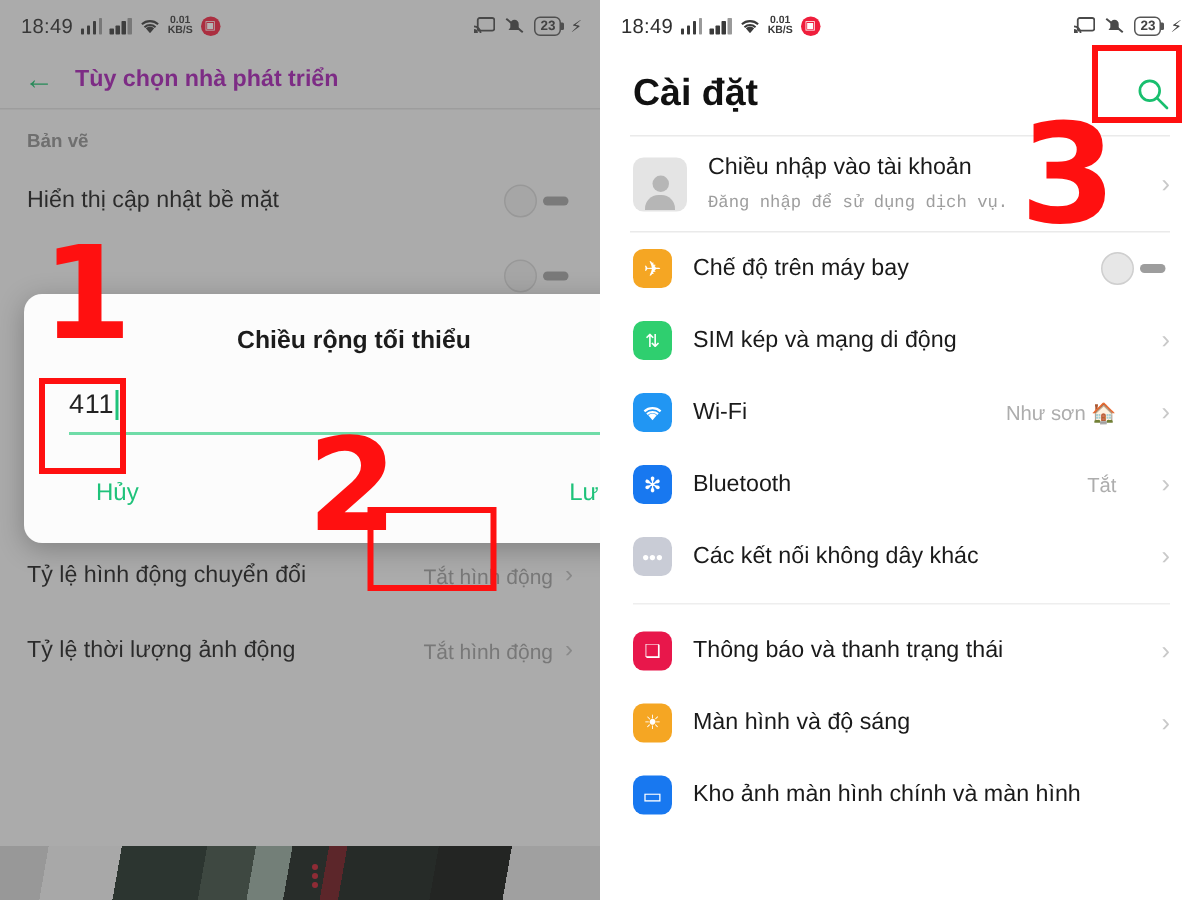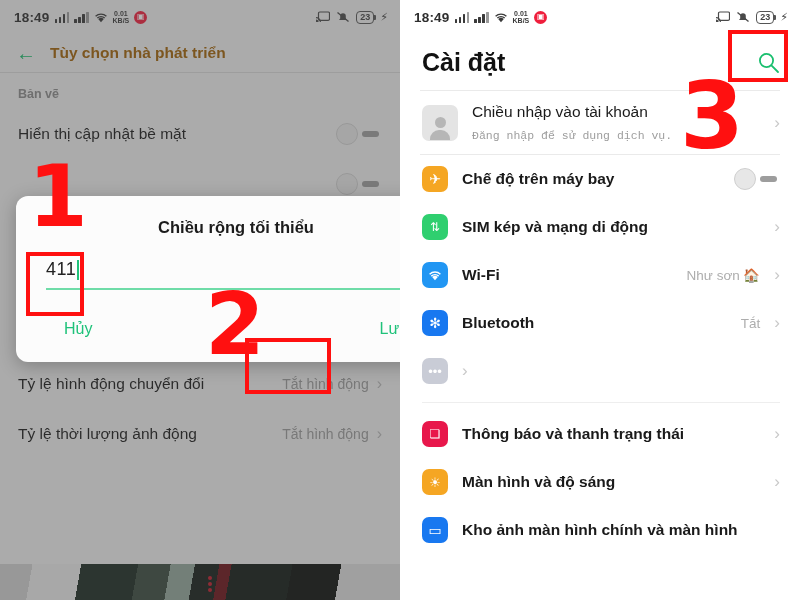--- a/index.html
+++ b/index.html
@@ -20,21 +20,21 @@
     position: absolute; inset: 0; background: rgba(70,70,70,0.40);
     z-index: 40; pointer-events: none;
   }
   .statusbar {
     height: 34px; display: flex; align-items: center;
     padding: 0 12px 0 14px; font-size: 13px; color: #3a3a3a;
     background: #efefef; position: relative; z-index: 5;
   }
   .sb-left { display: flex; align-items: center; gap: 5px; flex: 1; }
   .sb-right { display: flex; align-items: center; gap: 6px; }
-  .sb-time { font-size: 13.5px; font-weight: 700; letter-spacing: .2px; color: #2e2e2e; }
+  .sb-time { font-size: 13.5px; font-weight: 400; letter-spacing: .2px; color: #2e2e2e; }
   .bars { display: flex; align-items: flex-end; gap: 1.5px; height: 11px; }
   .bars i { display: block; width: 2.5px; background: #3a3a3a; border-radius: .5px; }
   .bars i:nth-child(1){height:4px} .bars i:nth-child(2){height:6px}
   .bars i:nth-child(3){height:8.5px} .bars i:nth-child(4){height:11px;background:#9a9a9a}
   .kbs { font-size: 7px; line-height: 7.5px; text-align: center; color:#3a3a3a; font-weight:700;}
   .redapp { width: 13px; height: 13px; border-radius: 50%; background: #ef1e3c;
     display:flex;align-items:center;justify-content:center;}
   .redapp span { color:#fff; font-size:8px; font-weight:700; line-height:1; }
   .battery {
     border: 1.3px solid #555; border-radius: 4px; padding: 0 3px;
@@ -43,21 +43,21 @@
   }
   .battery::after { content:''; position:absolute; right:-3px; top:3.5px;
     width:2px; height:5px; background:#555; border-radius:0 1px 1px 0; }
   .bolt { font-size: 11px; color: #444; }
 
   .appbar-l {
     height: 38px; display: flex; align-items: center; gap: 14px;
     padding: 0 16px; background: #efefef; position: relative; z-index: 5;
   }
   .back-arrow { color: #14b866; font-size: 20px; line-height: 1; }
-  .appbar-l-title { font-size: 15.5px; font-weight: 700; color: #a16207; }
+  .appbar-l-title { font-size: 15.5px; font-weight: 700; color: #a21caf; }
 
   .divider-l { height: 1px; background: #d8d8d8; }
 
   .section-head {
     padding: 14px 18px 8px; font-size: 12.5px; color: #8a8a8a; font-weight: 600;
   }
   .row-l {
     display: flex; align-items: center; justify-content: space-between;
     padding: 13px 18px; min-height: 50px;
   }
@@ -141,22 +141,22 @@
   .avatar .head { width:11px; height:11px; border-radius:50%; background:#b6b6b6; position:relative; }
   .avatar .head::after { content:''; position:absolute; left:-4.5px; top:13px; width:20px; height:10px;
     border-radius: 9px 9px 0 0; background:#b6b6b6; }
   .acct-texts { flex: 1; }
   .acct-title { font-size: 15.5px; color: #1a1a1a; }
   .acct-sub { font-size: 11.5px; color: #9e9e9e; margin-top: 8px; font-family: Liberation Mono, monospace; }
 
   .row-r { display: flex; align-items: center; padding: 11px 20px 11px 22px; gap: 14px; min-height: 48px; }
   .tile { width: 26px; height: 26px; border-radius: 7px; display:flex; align-items:center;
     justify-content:center; color:#fff; font-size: 14px; flex: 0 0 26px; }
-  .row-r-label { flex: 1; font-size: 15.5px; color: #1a1a1a; font-weight: bold; }
-  .row-r-value { font-size: 13.5px; color: #adadad; margin-right: 0; }
+  .row-r-label { flex: 1; font-size: 15.5px; color: #1a1a1a; }
+  .row-r-value { font-size: 13.5px; color: #adadad; margin-right: 16px; }
   .chev-r { color: #c9c9c9; font-size: 17px; }
   .group-div { height: 1px; background: #eeeeee; margin: 7px 20px 7px 22px; }
   svg { display: block; }
 </style>
 </head>
 <body>
 
 <div class="screen">
 
   <div class="panel-left">
@@ -391,20 +391,21 @@
 
     <div class="row-r">
       <span class="tile" style="background:#1878f0">✻</span>
       <span class="row-r-label">Bluetooth</span>
       <span class="row-r-value">Tắt</span>
       <span class="chev-r">›</span>
     </div>
 
     <div class="row-r">
       <span class="tile" style="background:#c9ccd6;font-size:13px">•••</span>
+      <span class="row-r-label">Các kết nối không dây khác</span>
       <span class="chev-r">›</span>
     </div>
 
     <div class="group-div"></div>
 
     <div class="row-r">
       <span class="tile" style="background:#e8174b;font-size:12px">❏</span>
       <span class="row-r-label">Thông báo và thanh trạng thái</span>
       <span class="chev-r">›</span>
     </div>

